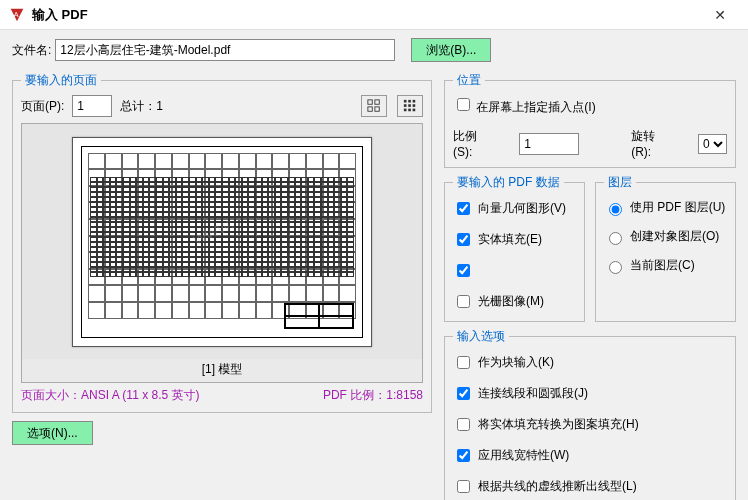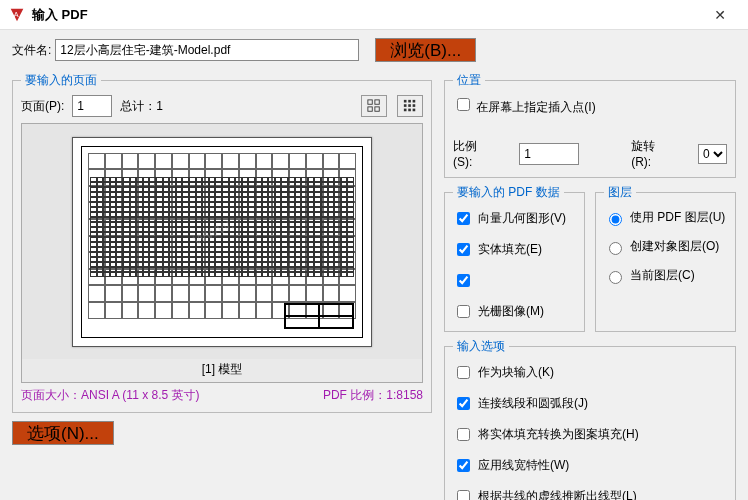--- a/index.html
+++ b/index.html
@@ -5,21 +5,21 @@
   * { box-sizing: border-box; font-family: "Microsoft YaHei", "Segoe UI", sans-serif; }
   body { margin: 0; background: #f0f0f0; width: 748px; height: 500px; overflow: hidden; font-size: 12px; color: #000; }
   .titlebar { height: 30px; background: #fff; display: flex; align-items: center; padding: 0 8px; border-bottom: 1px solid #e0e0e0; }
   .app-icon { width: 18px; height: 18px; display:flex; align-items:center; justify-content:center; margin-right:6px;}
   .title { flex: 1; font-size: 13px; font-weight: bold; }
   .close-btn { width: 40px; text-align: center; font-size: 14px; color:#333; cursor:pointer; }
   .content { padding: 4px 12px 8px 12px; }
   .filerow { display:flex; align-items:center; margin: 4px 0 10px 0; }
   .lbl { margin-right: 4px; }
   input[type=text].field { height: 22px; border: 1px solid #888; background:#fff; padding: 2px 4px; font-size:12px; }
-  .btn { height: 24px; border: 1px solid #888; background:#c2410c; padding: 0 14px; font-size:17px; cursor:pointer; }
+  .btn { height: 24px; border: 1px solid #888; background:#86efac; padding: 0 14px; font-size:12px; cursor:pointer; }
   .cols { display:flex; gap:12px; }
   .left { width: 420px; }
   .right { flex:1; }
   fieldset.group { border:1px solid #bbb; margin:0 0 6px 0; padding:6px 8px 8px 8px; }
   fieldset.group legend { font-size:12px; color:#06c; padding:0 4px; }
   .pagerow { display:flex; align-items:center; gap:8px; }
   .pagerow .fill { flex:1; }
   .iconbtn { width:26px; height:22px; border:1px solid #999; background:#eee; display:inline-flex; align-items:center; justify-content:center; cursor:pointer; margin-left:2px;}
   .iconbtn svg { width:14px; height:14px; }
   .preview-wrap { background:#eaeaea; border:1px solid #aaa; height:260px; margin-top:6px; display:flex; flex-direction:column; }
@@ -28,21 +28,21 @@
   .dwg-border { width:100%; height:100%; border:1px solid #000; position:relative;}
   .gridlines { position:absolute; inset:6px 6px 18px 6px; display:grid; grid-template-columns: repeat(16,1fr); grid-template-rows: repeat(10,1fr); }
   .gridlines span { border:0.5px solid #666; }
   .dense { position:absolute; left:8px; right:8px; top:30px; height:100px; display:grid; grid-template-columns: repeat(40,1fr); grid-template-rows: repeat(20,1fr);}
   .dense span { border:0.4px solid #333; }
   .titleblk{position:absolute;right:8px;bottom:8px;width:70px;height:26px;border:1px solid #000;display:grid;grid-template-columns:1fr 1fr;grid-template-rows:1fr 1fr;}
   .titleblk span{border:0.5px solid #000;}
   .preview-name { text-align:center; font-size:12px; padding:2px 0 4px 0; }
   .statrow { display:flex; margin-top:4px; font-size:12px; color:#a21caf;}
   .statrow .fill { flex:1; }
-  .scalerow { display:flex; align-items:center; gap:26px; margin-top:22px; }
+  .scalerow { display:flex; align-items:center; gap:26px; margin-top:12px; }
   .datacols { display:flex; gap:10px; }
   .checks, .radios { display:flex; flex-direction:column; gap:12px; padding:2px 0;}
   .checks label, .radios label { display:flex; align-items:center; gap:5px; white-space:nowrap;}
   .buttons { display:flex; justify-content:space-between; gap:20px; margin-top:6px; padding-right:8px;}
   .danger-box { border:2px solid #d32626; padding:2px; display:inline-block;}
   .options-left { margin-top:8px; }
   select.rot { height:20px; border:1px solid #888; background:#fff; font-size:12px;}
   .watermark{position:absolute;left:40%;top:40%;transform:rotate(-25deg);color:#bbb;font-size:18px;opacity:0.25;pointer-events:none;}
 </style>
 </head>
@@ -56,21 +56,21 @@
       </svg>
   </span>
   <span class="title">输入 PDF</span>
   <span class="close-btn">✕</span>
 </div>
 
 <div class="content">
 
   <div class="filerow">
     <span class="lbl">文件名:</span>
-    <input type="text" class="field" style="width: 304px;" value="12层小高层住宅-建筑-Model.pdf">
+    <input type="text" class="field" style="width: 340px;" value="12层小高层住宅-建筑-Model.pdf">
     <span style="width:16px"></span>
     <button class="btn">浏览(B)...</button>
   </div>
 
   <div class="cols">
 
     <div class="left">
       <fieldset class="group">
         <legend>要输入的页面</legend>
         <div class="pagerow">

